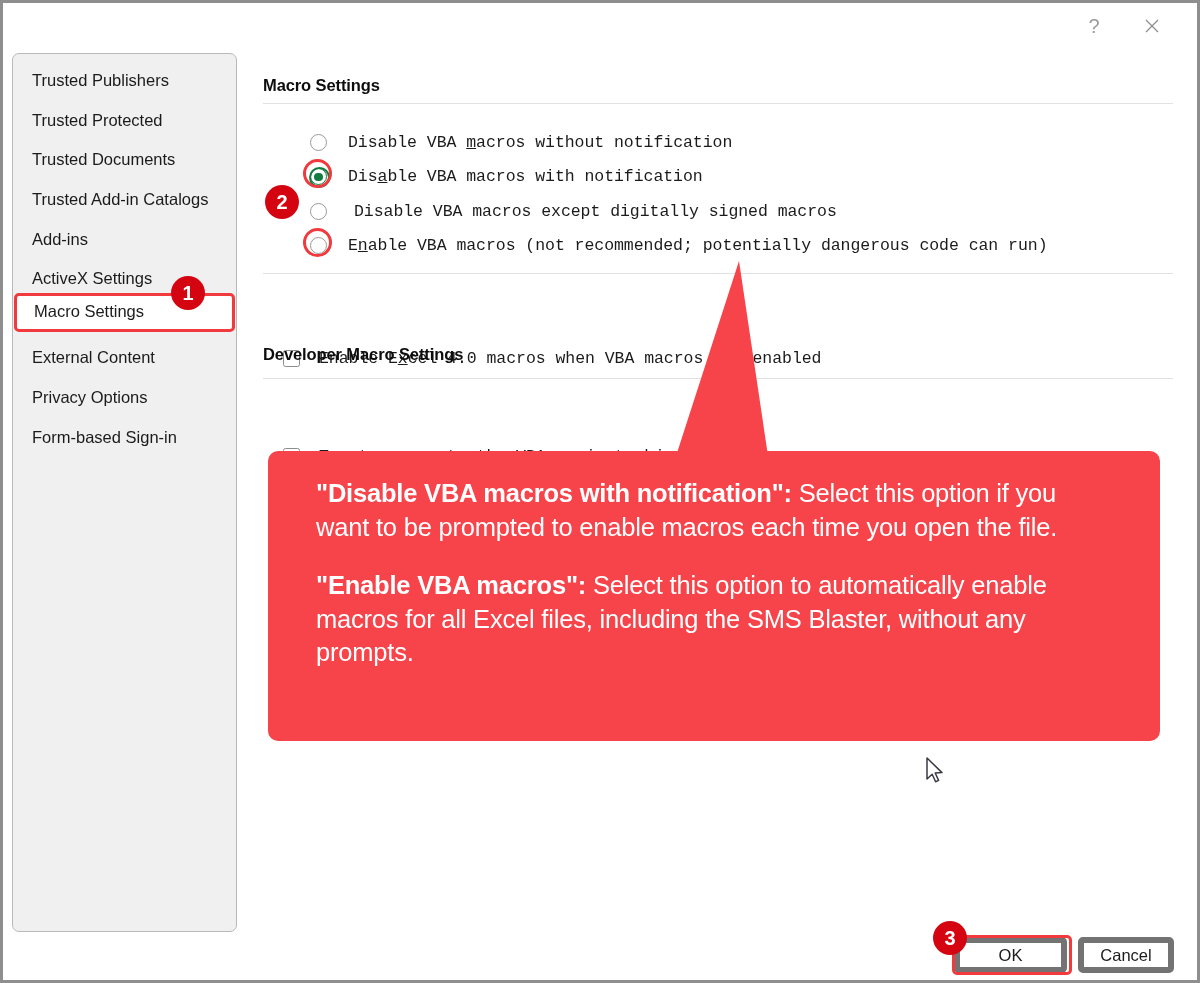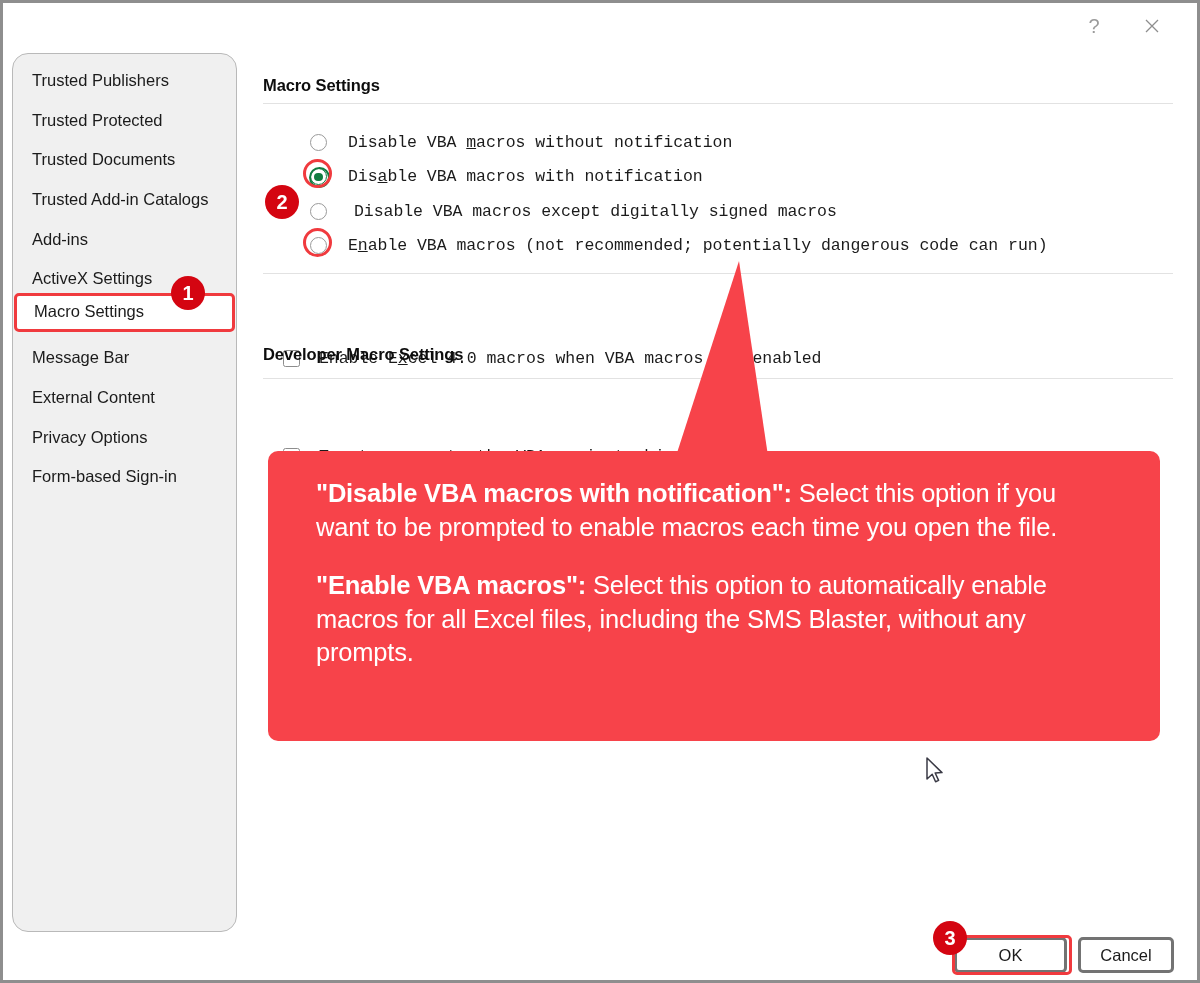--- a/index.html
+++ b/index.html
@@ -59,21 +59,21 @@
   .titlebar-btn.close { right: 22px; }
   .titlebar-btn svg { display: block; }
 
   
   .sidebar {
     position: absolute;
     left: 12px; top: 53px;
     width: 225px; height: 879px;
     background: #f0f0f0;
     border: 1px solid #b9b9b9;
-    border-radius: 16px;
+    border-radius: 7px;
     overflow: hidden;
   }
   .sidebar-list {
     position: absolute; left: 0; top: 7px; width: 100%;
   }
   .sidebar-item {
     height: 39.6px;
     display: flex; align-items: center;
     padding-left: 19px;
     font-size: 16.5px;
@@ -209,21 +209,21 @@
     position: absolute;
     left: 676px; top: 261px;
     width: 92px; height: 195px;
     pointer-events: none;
   }
 
   
   .btn {
     position: absolute;
     height: 36px;
-    border: 3px solid #737373;
+    border: 6px solid #737373;
     border-radius: 5px;
     background: #ffffff;
     font-size: 16.5px;
     color: #1b1b1b;
     display: flex; align-items: center; justify-content: center;
     cursor: default;
     font-family: "Liberation Sans", sans-serif;
   }
   .btn-ok { left: 954px; top: 937px; width: 113px; }
   .btn-cancel { left: 1078px; top: 937px; width: 96px; }
@@ -276,23 +276,20 @@
       <div class="sidebar-item">
           <span>Add-ins</span>
         </div>
       <div class="sidebar-item">
           <span>ActiveX Settings</span>
         </div>
       <div class="sidebar-item">
           <span>Macro Settings</span>
         </div>
       <div class="sidebar-item">
-          <span>Message Bar</span>
-        </div>
-      <div class="sidebar-item">
           <span>External Content</span>
         </div>
       <div class="sidebar-item">
           <span>Privacy Options</span>
         </div>
       <div class="sidebar-item">
           <span>Form-based Sign-in</span>
         </div>
     </div>
   </div>

